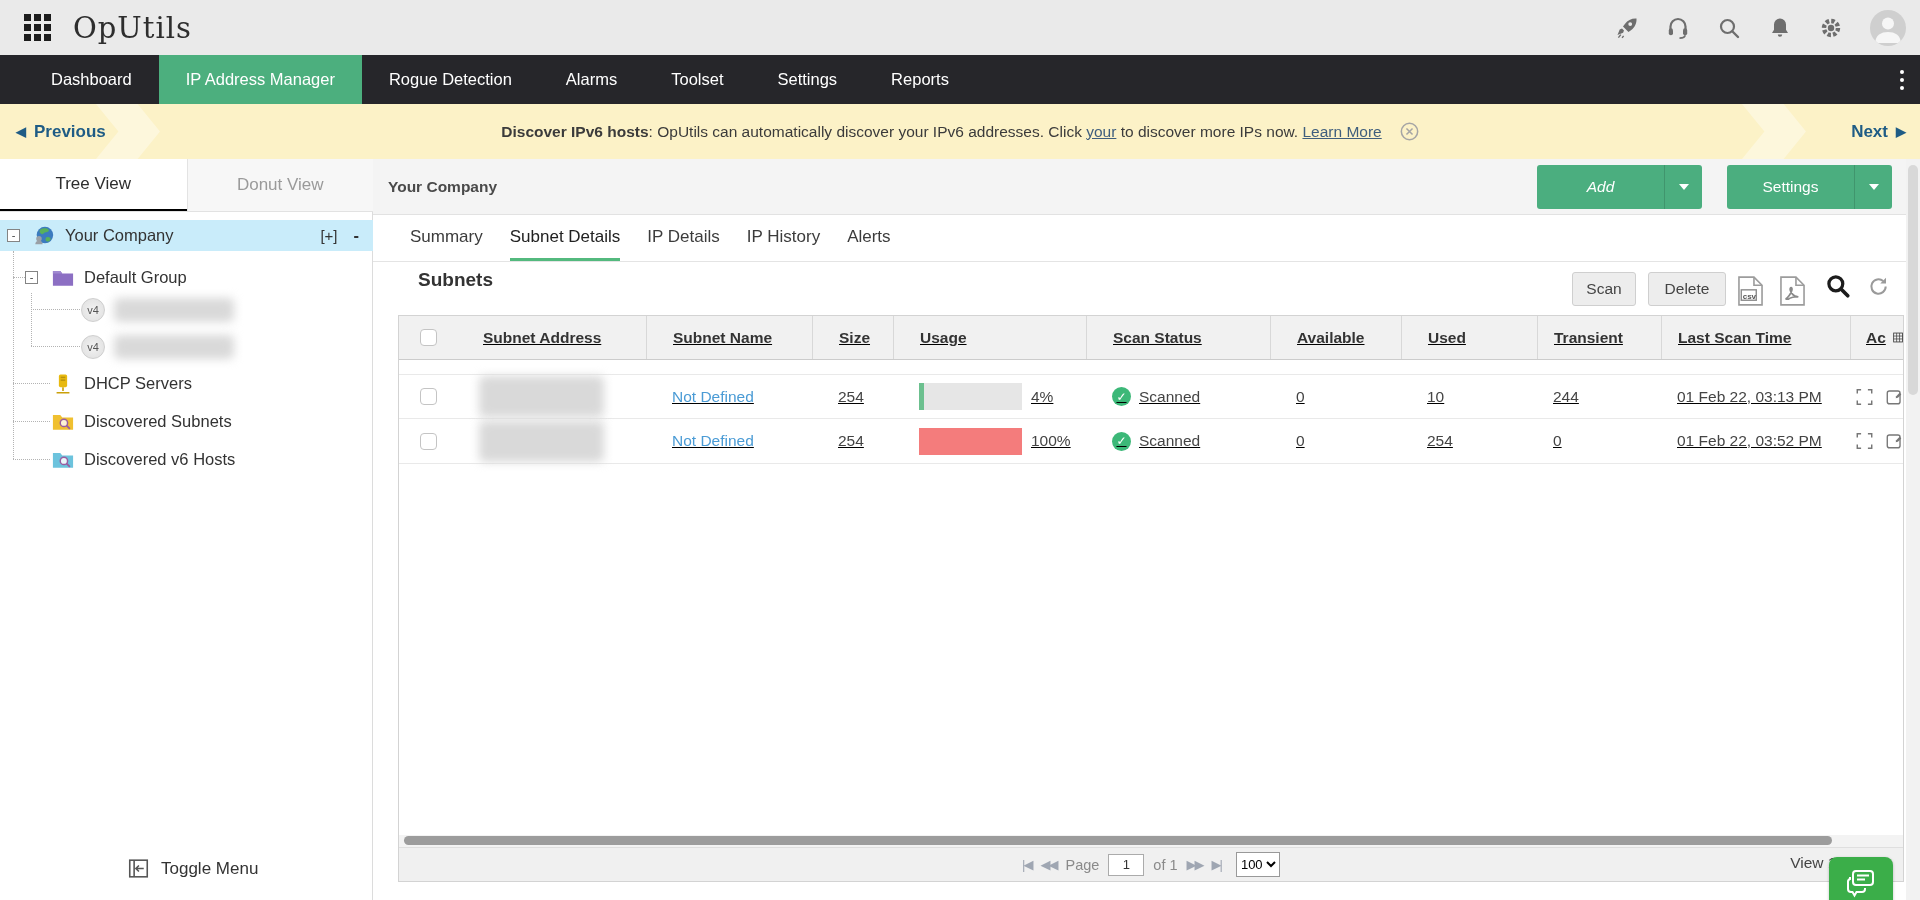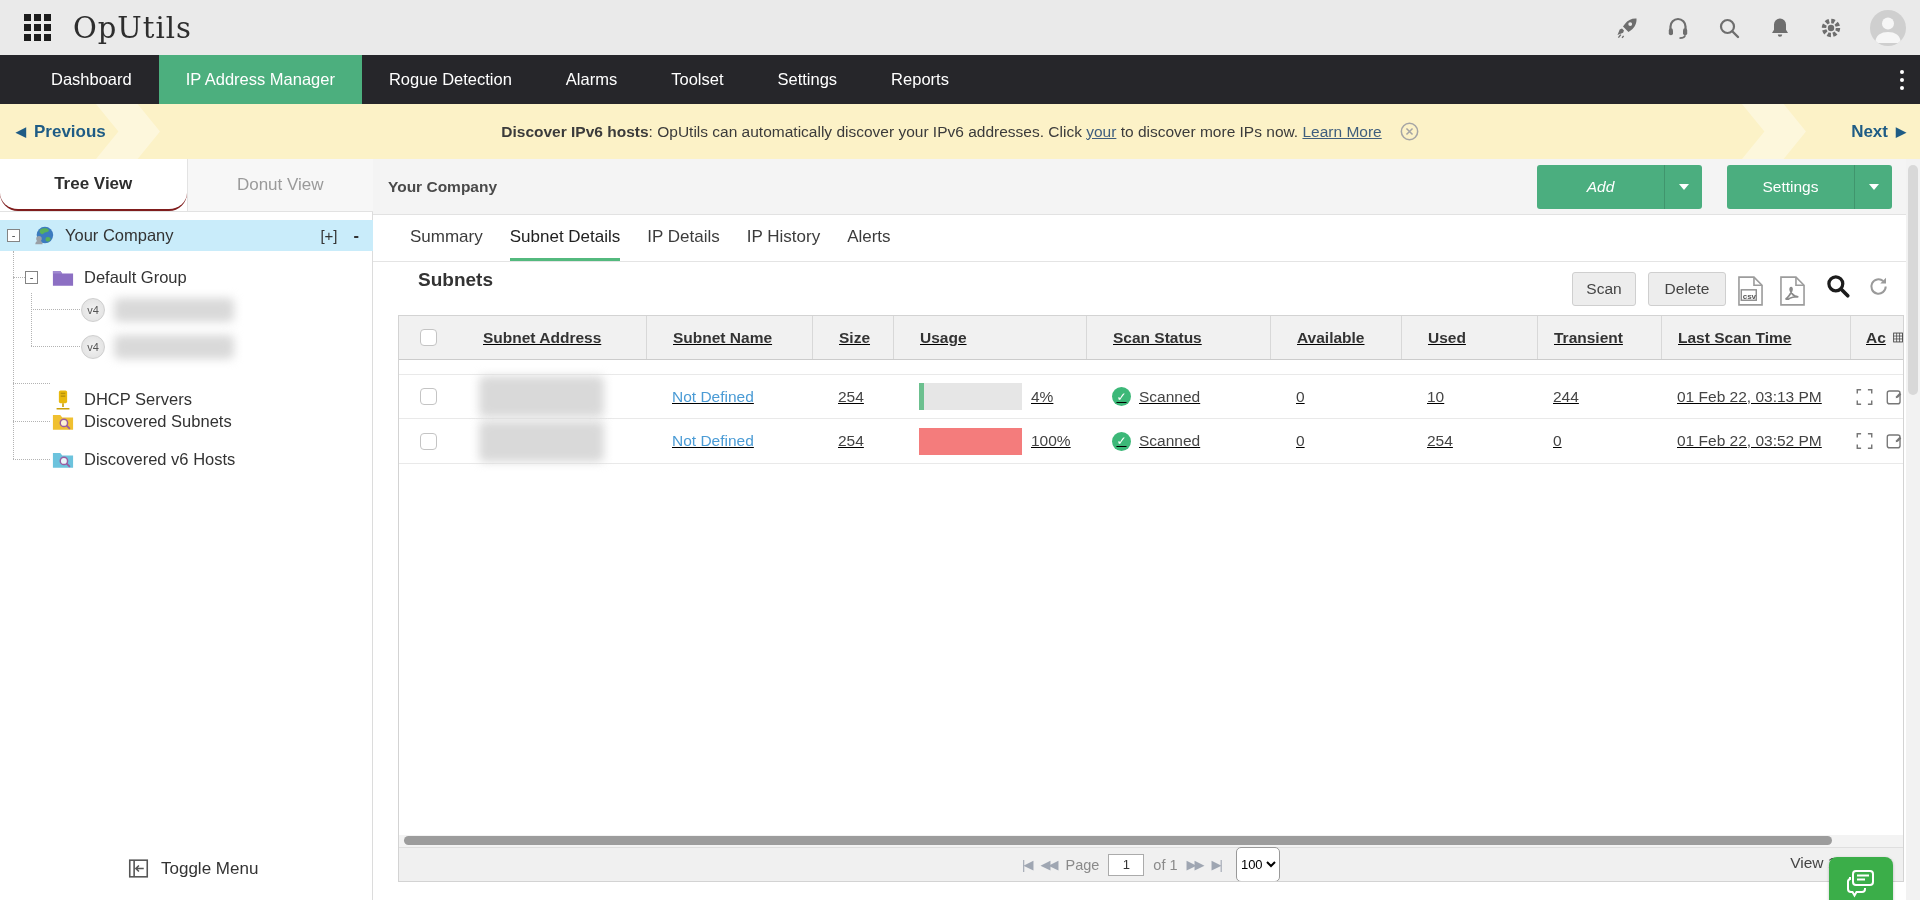--- a/index.html
+++ b/index.html
@@ -30,21 +30,21 @@
   #banner-next { position:absolute; right:14px; color:#1F5C85; font-size:17px; font-weight:700; display:flex; align-items:center; gap:8px; cursor:pointer; }
   .tri { font-size:13px; }
   #banner b { font-weight:700; }
   #banner a { color:#3F5E7D; text-decoration:underline; cursor:pointer; }
   #banner-close { margin-left:18px; cursor:pointer; }
 
   
   #sidebar { position:absolute; left:0; top:159px; width:373px; height:741px; background:#fff; border-right:1px solid #dcdcdc; }
   #side-tabs { position:absolute; left:0; top:0; width:373px; height:53px; display:flex; border-bottom:1px solid #e2e2e2; }
   .stab { width:186.5px; display:flex; align-items:center; justify-content:center; font-size:17px; cursor:pointer; }
-  .stab.active { color:#2e2e2e; font-weight:700; border-bottom:2px solid #7f1d1d; background:#fff;border-radius:18px; }
+  .stab.active { color:#2e2e2e; font-weight:400; border-bottom:2px solid #000000; background:#fff; }
   .stab.inactive { color:#9a9a9a; background:#f7f7f7; border-left:1px solid #e3e3e3; }
   .trow { position:absolute; left:0; width:373px; height:31px; display:flex; align-items:center; font-size:16.5px; color:#333; cursor:pointer; }
   .trow.selected { background:#C9ECFA; }
   .expander { width:13px; height:13px; border:1px solid #848484; background:#fff; color:#444; font-size:11px; line-height:10px; text-align:center; cursor:pointer; flex:none; }
   .dotv { position:absolute; border-left:1px dotted #b3b3b3; width:0; }
   .doth { position:absolute; border-top:1px dotted #b3b3b3; height:0; }
   .blur-blob { background:#d9d9d9; border-radius:5px; filter:blur(5px); }
   .v4badge { width:24px; height:24px; border-radius:50%; background:radial-gradient(#f3f3f3,#dedede); border:1px solid #cfcfcf; color:#555; font-size:11px; display:flex; align-items:center; justify-content:center; flex:none; }
   #toggle-menu { position:absolute; left:128px; top:699px; display:flex; align-items:center; gap:12px; font-size:17px; color:#333; cursor:pointer; }
 
@@ -89,21 +89,21 @@
   .upct { margin-left:9px; }
   .scanned-dot { width:19px; height:19px; border-radius:50%; background:#3CB878; color:#fff; font-size:12px; display:flex; align-items:center; justify-content:center; flex:none; margin-right:8px; }
 
   
   #hscroll { position:absolute; left:0; top:519px; width:1504px; height:12px; background:#f3f3f3; }
   #hthumb { position:absolute; left:5px; top:1px; width:1428px; height:9px; background:#9c9c9c; border-radius:5px; cursor:grab; }
   #pager { position:absolute; left:0; top:531px; width:1504px; height:34px; background:#f0f0f0; border-top:1px solid #dfdfdf; display:flex; align-items:center; justify-content:center; gap:9px; }
   .parrow { color:#9FA6B2; font-size:13px; cursor:pointer; letter-spacing:-2px; }
   #pager .plabel { color:#8a8a8a; font-size:14.5px; }
   #page-input { width:36px; height:22px; border:1px solid #ababab; text-align:center; font-size:13px; color:#333; }
-  #size-select { height:35px; font-size:13px; border:1px solid #999; border-radius:5px; background:#fff; margin-left:6px; }
+  #size-select { height:25px; font-size:13px; border:1px solid #999; border-radius:0; background:#fff; margin-left:6px; }
   #view-label { position:absolute; right:14px; top:538px; font-size:15.5px; color:#444; }
   #vscroll { position:absolute; left:1906px; top:159px; width:14px; height:741px; background:#f2f2f2; }
   #vthumb { position:absolute; left:2px; top:6px; width:10px; height:230px; background:#d8d8d8; border-radius:5px; cursor:grab; }
   #chat-fab { position:absolute; left:1829px; top:857px; width:64px; height:52px; background:#3BAE49; border-radius:8px; display:flex; align-items:center; justify-content:center; cursor:pointer; z-index:50; box-shadow:0 1px 3px rgba(0,0,0,.25); }
 </style>
 </head>
 <body>
 
 <div id="topbar">
   <div id="appgrid">
@@ -223,21 +223,21 @@
 
   <div class="trow" style="top:135px;">
     <div class="v4badge" style="margin-left:81px;">v4</div>
     <div class="blur-blob" style="margin-left:9px; width:120px; height:24px;"></div>
   </div>
   <div class="trow" style="top:172px;">
     <div class="v4badge" style="margin-left:81px;">v4</div>
     <div class="blur-blob" style="margin-left:9px; width:120px; height:24px;"></div>
   </div>
 
-  <div class="trow" style="top:209px;margin-top:16px;">
+  <div class="trow" style="top:209px;">
     <svg style="margin-left:52px;" width="22" height="22" viewBox="0 0 24 24">
         <rect x="7.5" y="1.5" width="9" height="14" rx="1.8" fill="#e8b90f"></rect>
         <rect x="9.5" y="4" width="5" height="1.6" fill="#b8920c"></rect>
         <rect x="9.5" y="7" width="5" height="1.6" fill="#b8920c"></rect>
         <path stroke="#caa00a" stroke-width="1.8" fill="none" d="M12 15.5v4M5 21.5h14"></path>
       </svg>
     <span style="margin-left:10px;">DHCP Servers</span>
   </div>
 
   <div class="trow" style="top:247px;">

